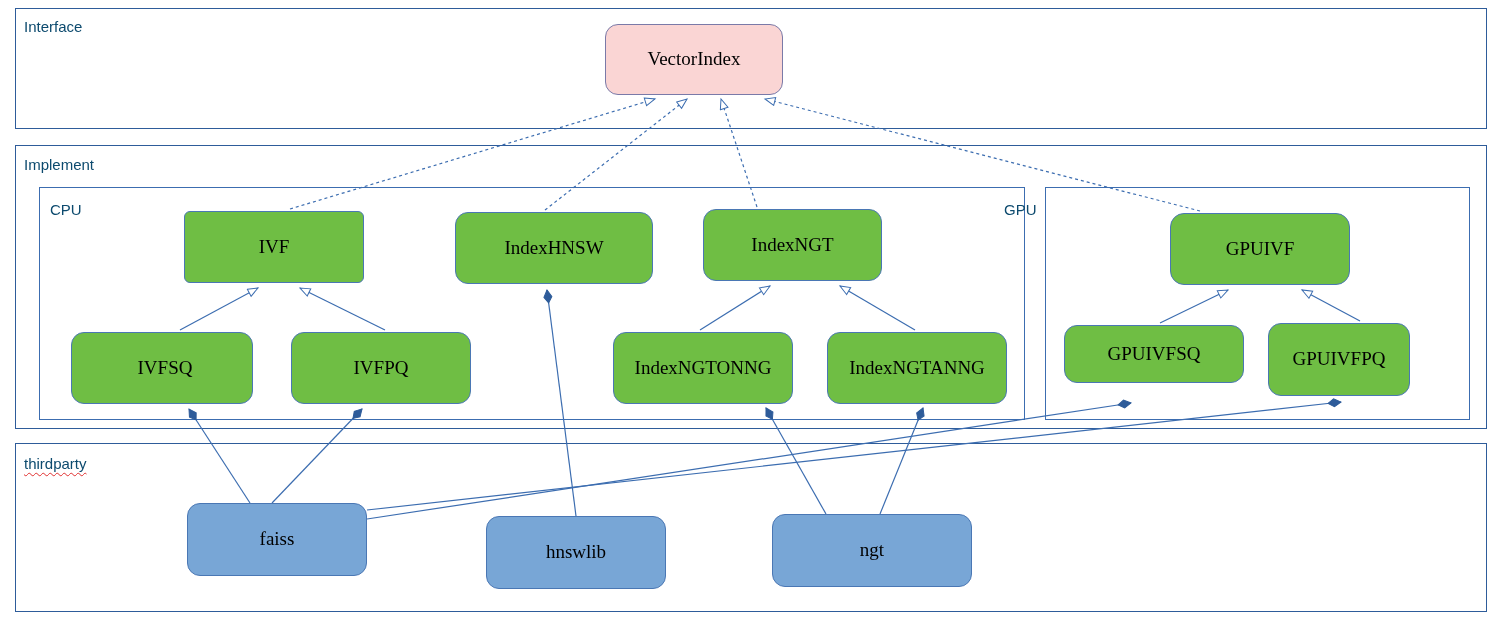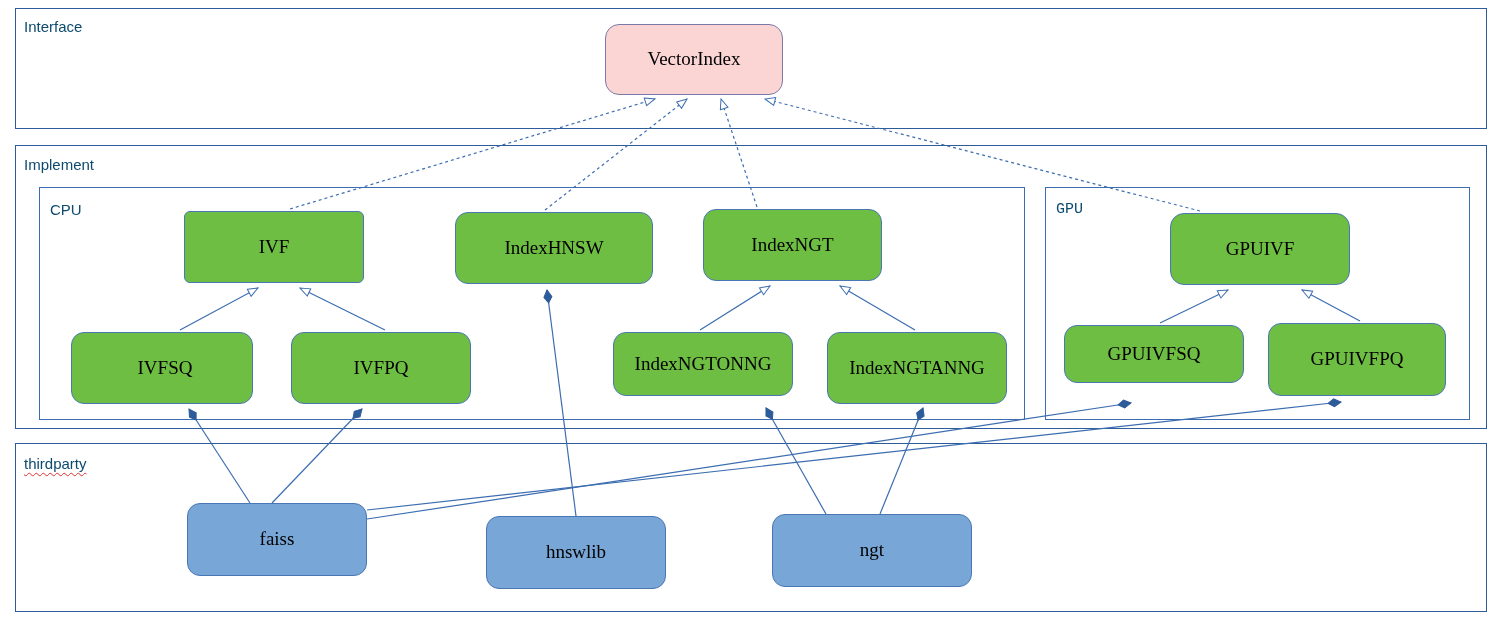--- a/index.html
+++ b/index.html
@@ -78,21 +78,21 @@
 <div id="canvas">
 
   <div id="groups-layer">
       <div class="group" style="left: 15px; top: 8px; width: 1472px; height: 121px; border-color: rgb(46, 92, 154);"></div>
       <div class="group-label" style="left: 24px; top: 19px;">Interface</div>
       <div class="group" style="left: 15px; top: 145px; width: 1472px; height: 284px; border-color: rgb(46, 92, 154);"></div>
       <div class="group-label" style="left: 24px; top: 157px;">Implement</div>
       <div class="group inner" style="left: 39px; top: 187px; width: 986px; height: 233px; border-color: rgb(60, 109, 176);"></div>
       <div class="group-label" style="left: 50px; top: 202px;">CPU</div>
       <div class="group inner" style="left: 1045px; top: 187px; width: 425px; height: 233px; border-color: rgb(60, 109, 176);"></div>
-      <div class="group-label" style="left: 1056px; top: 202px; font-family: Liberation Mono, monospace;">GPU</div>
+      <div class="group-label" style="left: 1004px; top: 202px;">GPU</div>
       <div class="group" style="left: 15px; top: 443px; width: 1472px; height: 169px; border-color: rgb(46, 92, 154);"></div>
       <div class="group-label misspelled" style="left: 24px; top: 456px;">thirdparty</div>
     </div>
 
   <svg id="edges" viewBox="0 0 1503 628" xmlns="http://www.w3.org/2000/svg">
     <defs>
       <marker id="hollow-tri" markerWidth="13" markerHeight="13" refX="11" refY="5" orient="auto" markerUnits="userSpaceOnUse">
         <path d="M1,1 L11,5 L1,9 z" fill="#ffffff" stroke="#3C6DB0" stroke-width="1"></path>
       </marker>
       <marker id="filled-diamond" markerWidth="16" markerHeight="12" refX="14" refY="6" orient="auto" markerUnits="userSpaceOnUse">
@@ -114,51 +114,51 @@
         <line x1="272" y1="503" x2="362" y2="409" stroke="#3C6DB0" stroke-width="1.2" marker-end="url(#filled-diamond)"></line>
         <line x1="367" y1="519" x2="1131" y2="403" stroke="#3C6DB0" stroke-width="1.2" marker-end="url(#filled-diamond)"></line>
         <line x1="367" y1="510" x2="1341" y2="402" stroke="#3C6DB0" stroke-width="1.2" marker-end="url(#filled-diamond)"></line>
         <line x1="576" y1="516" x2="547" y2="290" stroke="#3C6DB0" stroke-width="1.2" marker-end="url(#filled-diamond)"></line>
         <line x1="826" y1="514" x2="766" y2="408" stroke="#3C6DB0" stroke-width="1.2" marker-end="url(#filled-diamond)"></line>
         <line x1="880" y1="514" x2="923" y2="408" stroke="#3C6DB0" stroke-width="1.2" marker-end="url(#filled-diamond)"></line>
       </g>
   </svg>
 
   <div id="nodes-layer">
-      <div class="node iface" style="left: 605px; top: 24px; width: 178px; height: 71px; border-radius: 14px;">
+      <div class="node iface" style="left: 605px; top: 24px; width: 178px; height: 71px;">
         <span>VectorIndex</span>
       </div>
       <div class="node impl" style="left: 184px; top: 211px; width: 180px; height: 72px; border-radius: 6px;">
         <span>IVF</span>
       </div>
       <div class="node impl" style="left: 455px; top: 212px; width: 198px; height: 72px;">
         <span>IndexHNSW</span>
       </div>
       <div class="node impl" style="left: 703px; top: 209px; width: 179px; height: 72px;">
         <span>IndexNGT</span>
       </div>
       <div class="node impl" style="left: 1170px; top: 213px; width: 180px; height: 72px; border-radius: 14px;">
         <span>GPUIVF</span>
       </div>
       <div class="node impl" style="left: 71px; top: 332px; width: 182px; height: 72px; padding-left: 6px;">
         <span>IVFSQ</span>
       </div>
       <div class="node impl" style="left: 291px; top: 332px; width: 180px; height: 72px;">
         <span>IVFPQ</span>
       </div>
-      <div class="node impl" style="left: 613px; top: 332px; width: 180px; height: 64px;">
+      <div class="node impl" style="left: 613px; top: 332px; width: 180px; height: 72px;">
         <span>IndexNGTONNG</span>
       </div>
       <div class="node impl" style="left: 827px; top: 332px; width: 180px; height: 72px;">
         <span>IndexNGTANNG</span>
       </div>
       <div class="node impl" style="left: 1064px; top: 325px; width: 180px; height: 58px;">
         <span>GPUIVFSQ</span>
       </div>
-      <div class="node impl" style="left: 1268px; top: 323px; width: 178px; height: 73px;">
+      <div class="node impl" style="left: 1268px; top: 323px; width: 142px; height: 73px;">
         <span>GPUIVFPQ</span>
       </div>
       <div class="node third" style="left: 187px; top: 503px; width: 180px; height: 73px;">
         <span>faiss</span>
       </div>
       <div class="node third" style="left: 486px; top: 516px; width: 180px; height: 73px;">
         <span>hnswlib</span>
       </div>
       <div class="node third" style="left: 772px; top: 514px; width: 200px; height: 73px;">
         <span>ngt</span>

